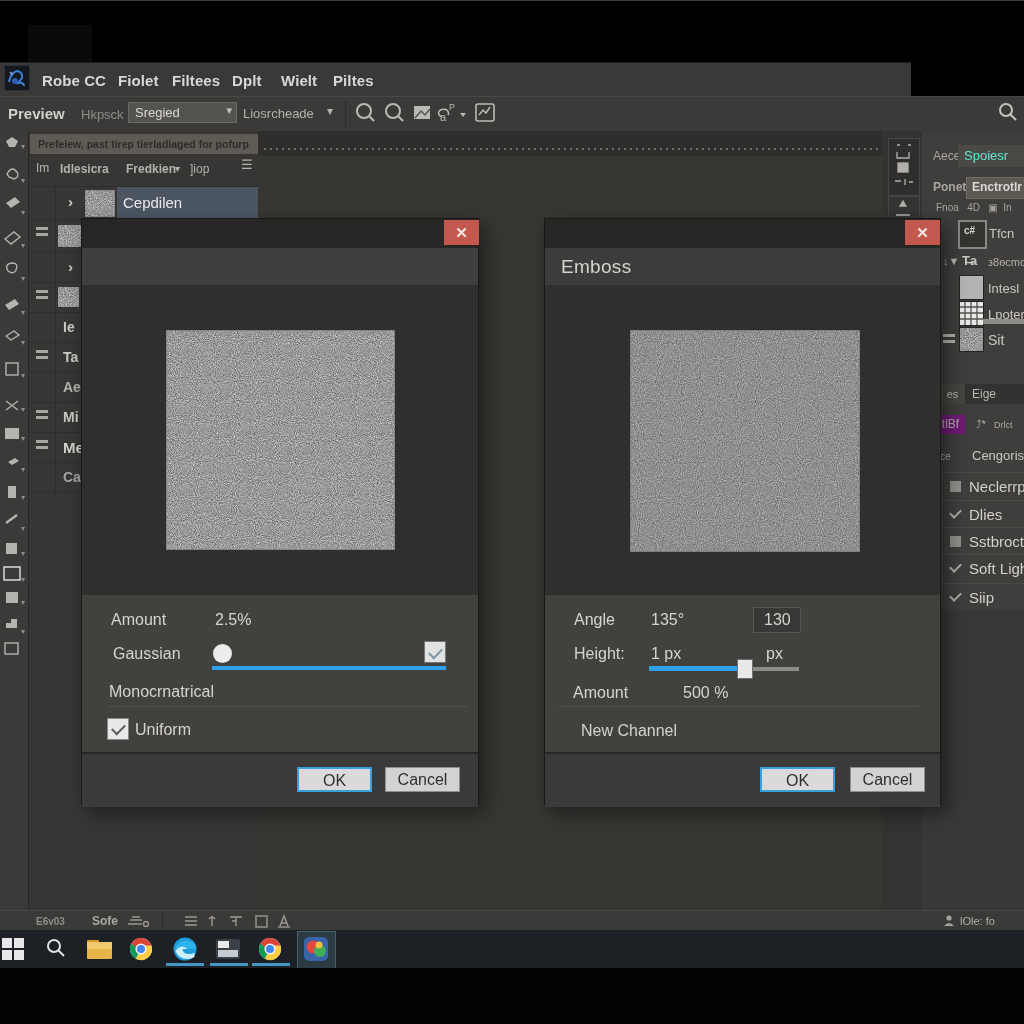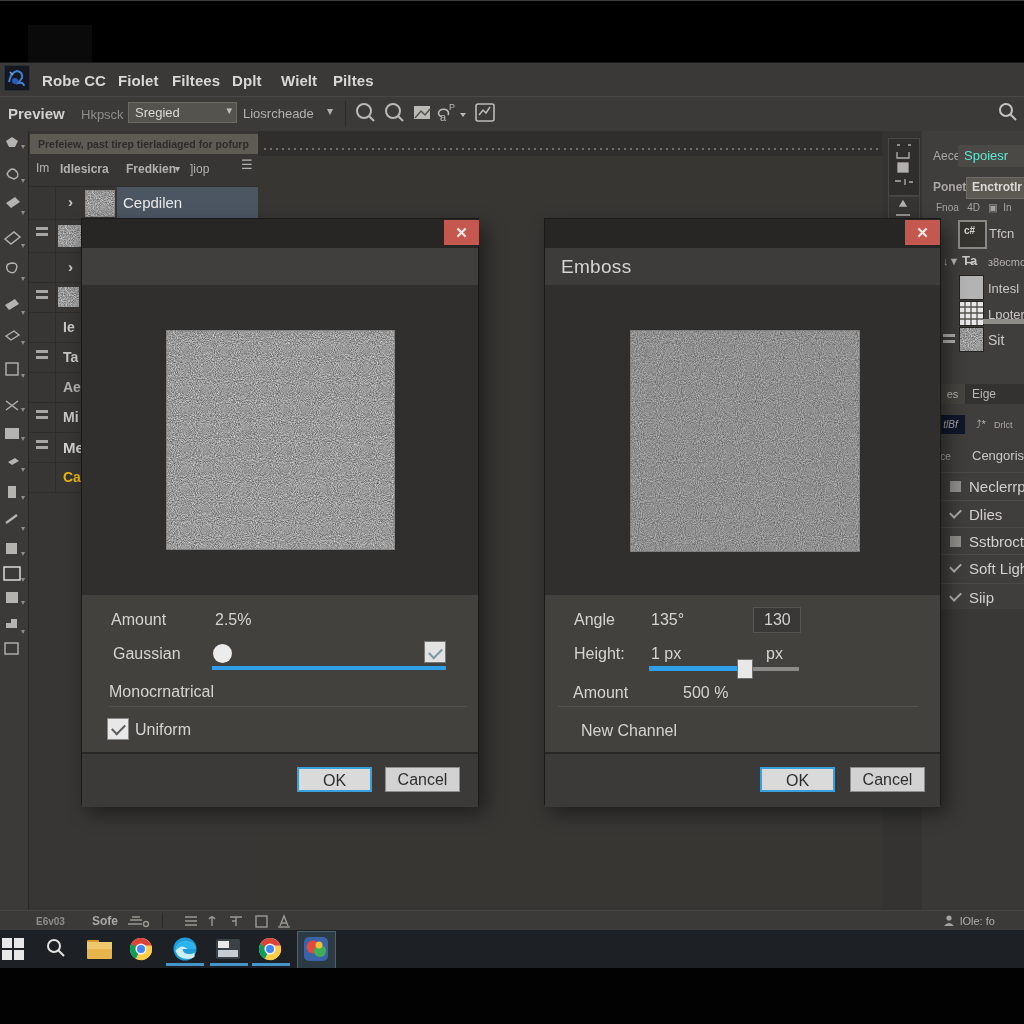--- a/index.html
+++ b/index.html
@@ -1,20 +1,20 @@
 <!DOCTYPE html>
 <html><head>
 <meta charset="utf-8">
 <style>
   html,body{margin:0;padding:0;background:#000;}
   #root{position:relative;width:1024px;height:1024px;overflow:hidden;
         font-family:"Liberation Sans",sans-serif;background:#000;}
   .abs{position:absolute;}
   
-  #menubar{left:0;top:62px;width:1024px;height:34px;background:#3a3938;border-top:1px solid #1c1c1b;}
+  #menubar{left:0;top:62px;width:903px;height:34px;background:#3a3938;border-top:1px solid #1c1c1b;padding-left:8px;}
   #optbar{left:0;top:96px;width:1024px;height:35px;background:#3b3a39;border-top:1px solid #4a4846;}
   #mainarea{left:0;top:131px;width:1024px;height:779px;background:#383633;}
   #statusbar{left:0;top:910px;width:1024px;height:20px;background:#3b3a38;border-top:1px solid #474543;}
   #taskbar{left:0;top:930px;width:1024px;height:38px;background:#1d2125;}
   #botblack{left:0;top:968px;width:1024px;height:56px;background:#020202;}
   .mi{position:absolute;top:9px;color:#d8d7d5;font-size:15px;font-weight:700;letter-spacing:.1px;}
   .ot{position:absolute;color:#c7c5c2;}
   
   #toolbar{left:0;top:131px;width:28px;height:779px;background:#3b3a39;border-right:1px solid #272625;}
   
@@ -219,21 +219,21 @@
       </div>
     <div class="lprow" style="top:271px;height:30px;">
         <div class="eqc"></div>
         <span style="position:absolute;left:34px;top:6px;font-size:14px;font-weight:700;color:#c9c7c4;">Mi</span>
       </div>
     <div class="lprow" style="top:301px;height:30px;">
         <div class="eqc"></div>
         <span style="position:absolute;left:34px;top:6px;font-size:15px;font-weight:700;color:#d2d0cd;">Me</span>
       </div>
     <div class="lprow" style="top:331px;height:30px;">
-        <span style="position:absolute;left:34px;top:6px;font-size:14px;font-weight:700;color:#eab308;">Ca</span>
+        <span style="position:absolute;left:34px;top:6px;font-size:14px;font-weight:700;color:#a3a3a3;">Ca</span>
       </div>
     <div class="lprow" style="top:361px;height:1px;"></div>
     <div style="position:absolute;left:26px;top:55px;width:1px;height:307px;background:#2e2d2c;"></div>
   </div>
   <div id="docarea" class="abs">
     <div id="doctop"></div>
     <div id="dotline"></div>
   </div>
   <div id="rstrip" class="abs">
     <div style="position:absolute;left:6px;top:7px;width:30px;height:56px;background:#2f2e2d;border:1px solid #4a4846;">
@@ -288,21 +288,21 @@
       <svg width="23" height="23">
           <rect width="23" height="23" fill="#9a9a9a" filter="url(#noiseA)"></rect>
         </svg>
     </div>
     <span class="rpt" style="left:66px;top:201px;font-size:14px;">Sit</span>
 
     <div style="position:absolute;left:18px;top:253px;width:25px;height:20px;background:#46443f;color:#b9b7b3;font-size:11px;line-height:20px;text-align:center;">es</div>
     <div style="position:absolute;left:43px;top:253px;width:59px;height:20px;background:#343230;">
       <span style="position:absolute;left:7px;top:3px;font-size:12px;color:#b9b7b3;">Eige</span>
     </div>
-    <div style="position:absolute;left:14px;top:284px;width:29px;height:19px;background:#0f172a;color:#aeaca8;font-size:10px;line-height:19px;text-align:center;font-style:italic;">tlBf</div>
+    <div style="position:absolute;left:14px;top:284px;width:29px;height:19px;background:#701a75;color:#aeaca8;font-size:12px;line-height:19px;text-align:center;">tlBf</div>
     <span class="rpt" style="left:54px;top:287px;font-size:11px;color:#b4b2ae;">⤴*</span>
     <span class="rpt" style="left:72px;top:289px;font-size:9px;color:#aaa8a4;">Drlct</span>
     <span class="rpt" style="left:16px;top:320px;font-size:10px;color:#a5a3a0;">ice</span>
     <span class="rpt" style="left:50px;top:317px;font-size:13px;">Cengorise</span>
 
     <div class="rrow" style="top:341px;">
         <div class="sq"></div>
         <span class="rlab">Neclerrpi</span>
       </div>
     <div class="rrow" style="top:369px;">

